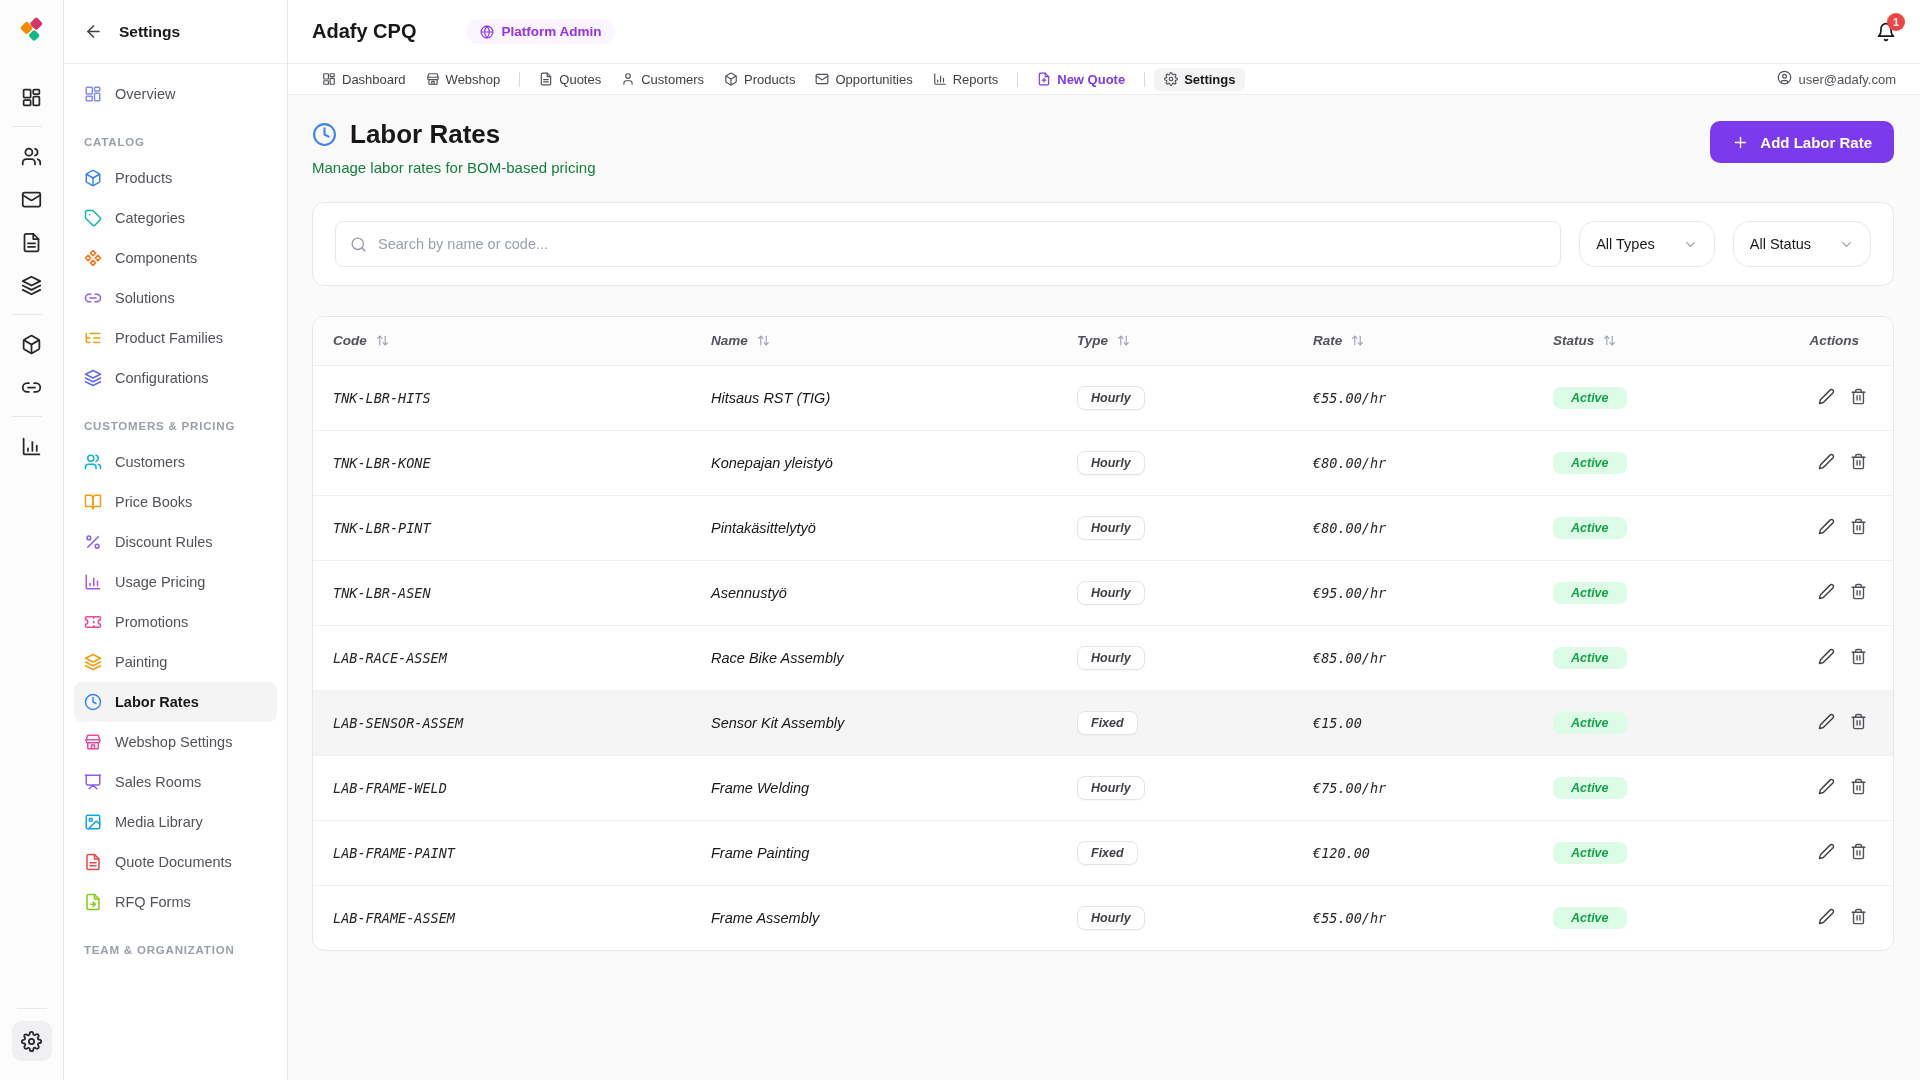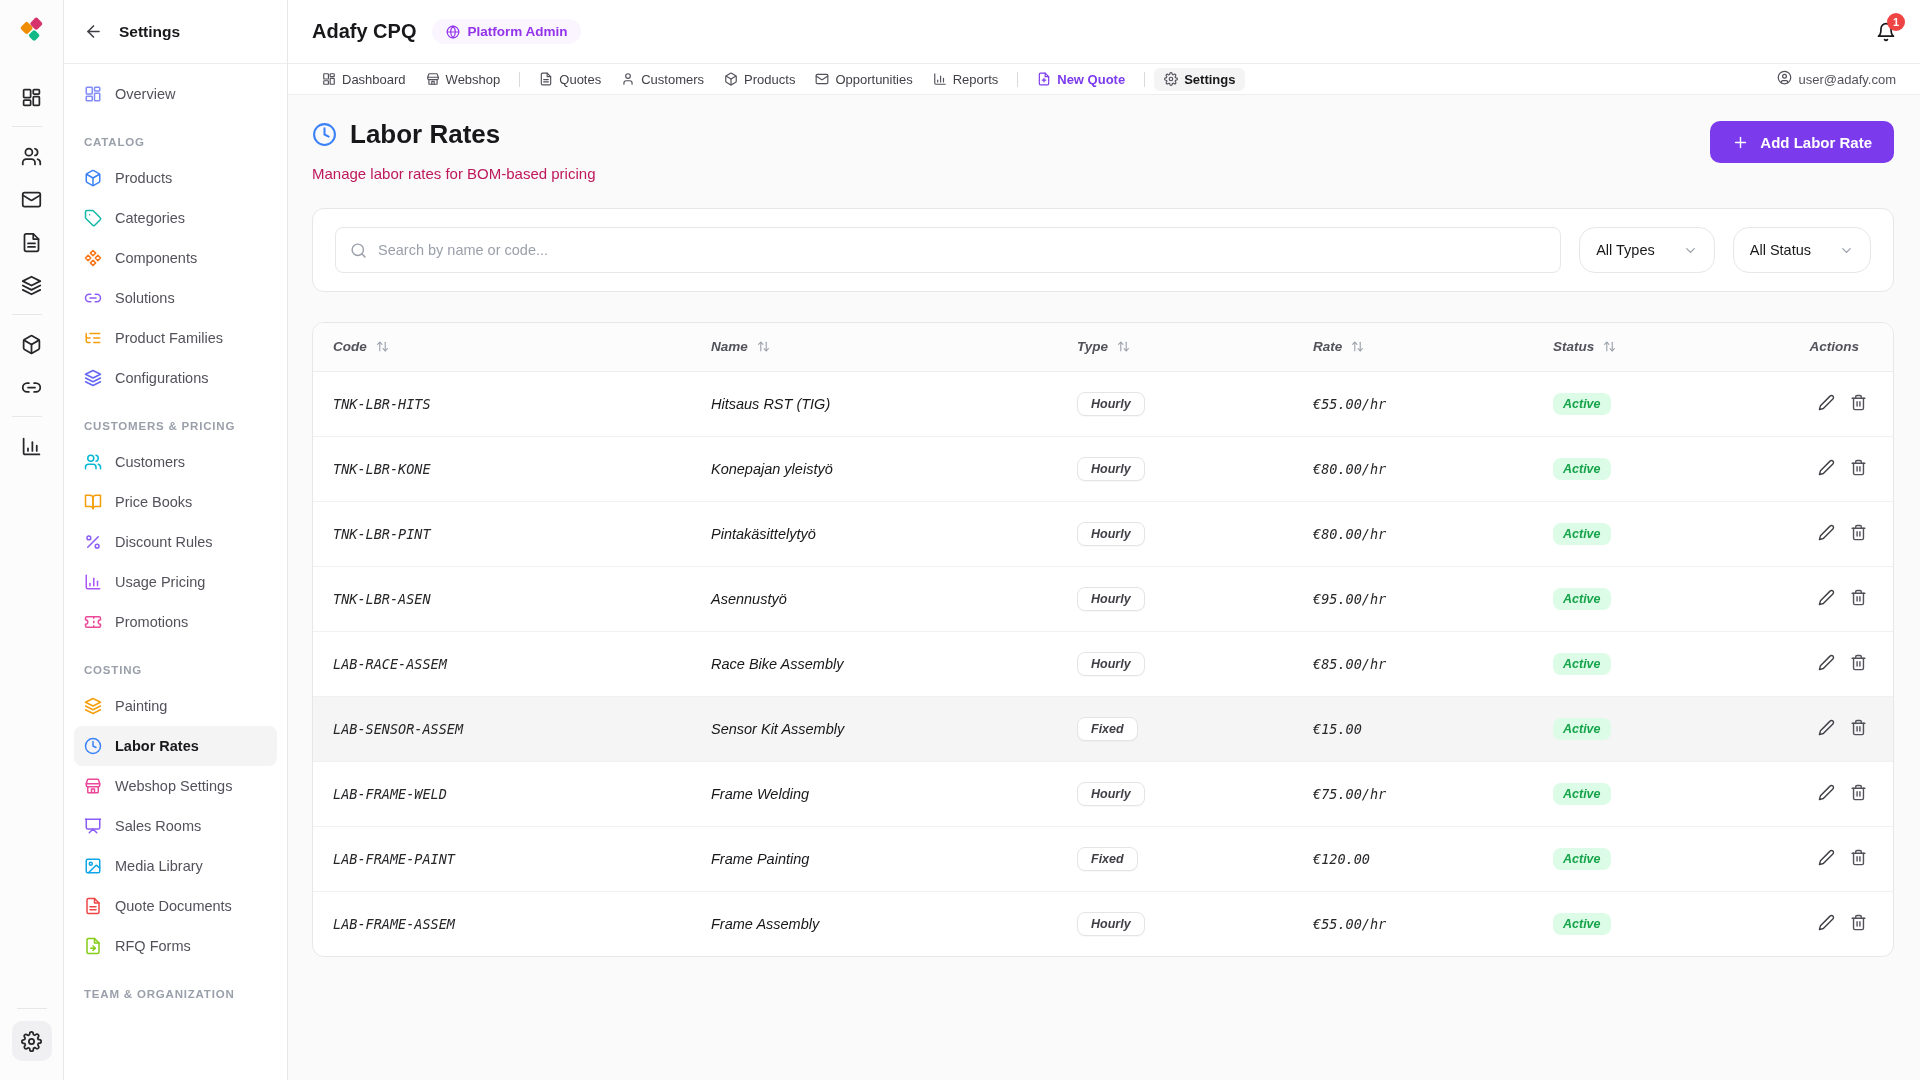--- a/index.html
+++ b/index.html
@@ -28,21 +28,21 @@
   .side-label { font-size:11.5px; font-weight:700; letter-spacing:.07em; color:#9aa0aa;
                 padding:22px 10px 10px; }
   .side-item { display:flex; align-items:center; gap:13px; height:40px; padding:0 10px;
                border-radius:8px; font-size:14.5px; color:#52525b; cursor:pointer; }
   .side-item.active { background:#f4f4f5; color:#18181b; font-weight:700; }
   .side-item .icon { display:flex; }
 
   
   .main { flex:1; min-width:0; display:flex; flex-direction:column; }
   .topbar { height:64px; flex:none; background:#fff; border-bottom:1px solid #ededf0;
-            display:flex; align-items:center; padding:0 24px; }
+            display:flex; align-items:center; padding:0 24px;gap:34px; }
   .app-title { font-size:20px; font-weight:700; color:#18181b; }
   .admin-badge { margin-left:16px; display:inline-flex; align-items:center; gap:7px;
                  background:#faf5ff; color:#9333ea; border-radius:999px; padding:5px 14px;
                  font-size:13.5px; font-weight:600; }
   .topbar-spacer { flex:1; }
   .bell-wrap { position:relative; color:#18181b; cursor:pointer; display:flex; }
   .notif-badge { position:absolute; top:-9px; right:-9px; background:#ef4444; color:#fff;
                  min-width:18px; height:18px; border-radius:999px; font-size:11px; font-weight:700;
                  display:flex; align-items:center; justify-content:center; padding:0 4px; }
 
@@ -56,21 +56,21 @@
   .tab.active { background:#f4f4f5; color:#18181b; font-weight:600; }
   .tab-divider { width:1px; height:15px; background:#d9d9de; margin:0 9px; flex:none; }
   .tabs-spacer { flex:1; }
   .user-email { display:flex; align-items:center; gap:7px; color:#52525b; font-size:13px; }
 
   
   .content { flex:1; padding:16px 26px 0 24px; overflow:hidden; }
   .page-head { display:flex; justify-content:space-between; align-items:flex-start; padding-top:8px; }
   .title-row { display:flex; align-items:center; gap:13px; color:#3b82f6; }
   .page-title { font-size:26px; font-weight:700; color:#18181b; }
-  .page-subtitle { margin-top:15px; font-size:15px; color:#be185d; }
+  .page-subtitle { margin-top:9px; font-size:15px; color:#15803d; }
   .add-btn { background:#7c3aed; color:#fff; border:none; border-radius:10px; height:42px;
              padding:0 22px; font-size:15px; font-weight:600; font-family:inherit;
              display:flex; align-items:center; gap:11px; cursor:pointer; margin-top:2px; }
 
   .filter-card { margin-top:26px; background:#fff; border:1px solid #e7e7ea; border-radius:12px;
                  padding:18px 22px; display:flex; align-items:center; gap:18px; }
   .search-box { flex:1; display:flex; align-items:center; gap:11px; height:46px;
                 border:1px solid #e7e7ea; border-radius:8px; padding:0 14px; color:#9aa0aa; background:#fff; }
   .search-box input { flex:1; border:none; outline:none; background:transparent; font-size:14.5px;
                       color:#18181b; font-family:inherit; }
@@ -86,21 +86,21 @@
              color:#52525b; padding:0 0 0 20px; border-bottom:1px solid #ededf0; }
   thead th.col-actions { text-align:right; padding-right:34px; }
   th .sort { color:#9aa0aa; display:inline-flex; vertical-align:-2px; margin-left:9px; cursor:pointer; }
   tbody td { height:65px; padding:0 0 0 20px; border-bottom:1px solid #f1f1f3; font-size:14.5px; color:#18181b; }
   tbody tr:last-child td { border-bottom:none; }
   tbody tr.highlighted { background:#f5f5f6; }
   .code-cell, .rate-cell { font-family:"DejaVu Sans Mono", monospace; font-size:13.5px; color:#27272a; }
   .type-badge { display:inline-block; padding:4px 13px; border:1px solid #e4e4e7; border-radius:8px;
                 background:#fff; font-size:12.5px; font-weight:700; color:#3f3f46;
                 box-shadow:0 1px 1px rgba(0,0,0,.03); }
-  .status-badge { display:inline-block; padding:4px 10px; border-radius:8px; background:#dcfce7;
+  .status-badge { display:inline-block; padding:4px 18px; border-radius:8px; background:#dcfce7;
                   font-size:12.5px; font-weight:600; color:#16a34a; }
   .actions-cell { text-align:right; padding-right:26px; white-space:nowrap; }
   .action-btn { display:inline-flex; margin-left:15px; cursor:pointer; color:#3f3f46; }
   .action-btn.trash { color:#52525b; }
 </style>
 </head>
 <body>
 
 <div class="app">
 
@@ -317,21 +317,20 @@
           <span class="icon" style="color: rgb(236, 72, 153);">
             <svg viewBox="0 0 24 24" width="18" height="18" fill="none" stroke="currentColor" stroke-width="2" stroke-linecap="round" stroke-linejoin="round">
               <path d="M2 9a3 3 0 0 1 0 6v2a2 2 0 0 0 2 2h16a2 2 0 0 0 2-2v-2a3 3 0 0 1 0-6V7a2 2 0 0 0-2-2H4a2 2 0 0 0-2 2Z"></path>
               <path d="M13 5v2"></path>
               <path d="M13 17v2"></path>
               <path d="M13 11v2"></path>
             </svg>
           </span>
           <span>Promotions</span>
         </div>
-        <div class="side-label">COSTING</div>
         <div class="side-item">
           <span class="icon" style="color: rgb(245, 158, 11);">
             <svg viewBox="0 0 24 24" width="18" height="18" fill="none" stroke="currentColor" stroke-width="2" stroke-linecap="round" stroke-linejoin="round">
               <path d="m12 2 10 5-10 5L2 7Z"></path>
               <path d="m2 12 10 5 10-5"></path>
               <path d="m2 17 10 5 10-5"></path>
             </svg>
           </span>
           <span>Painting</span>
         </div>

